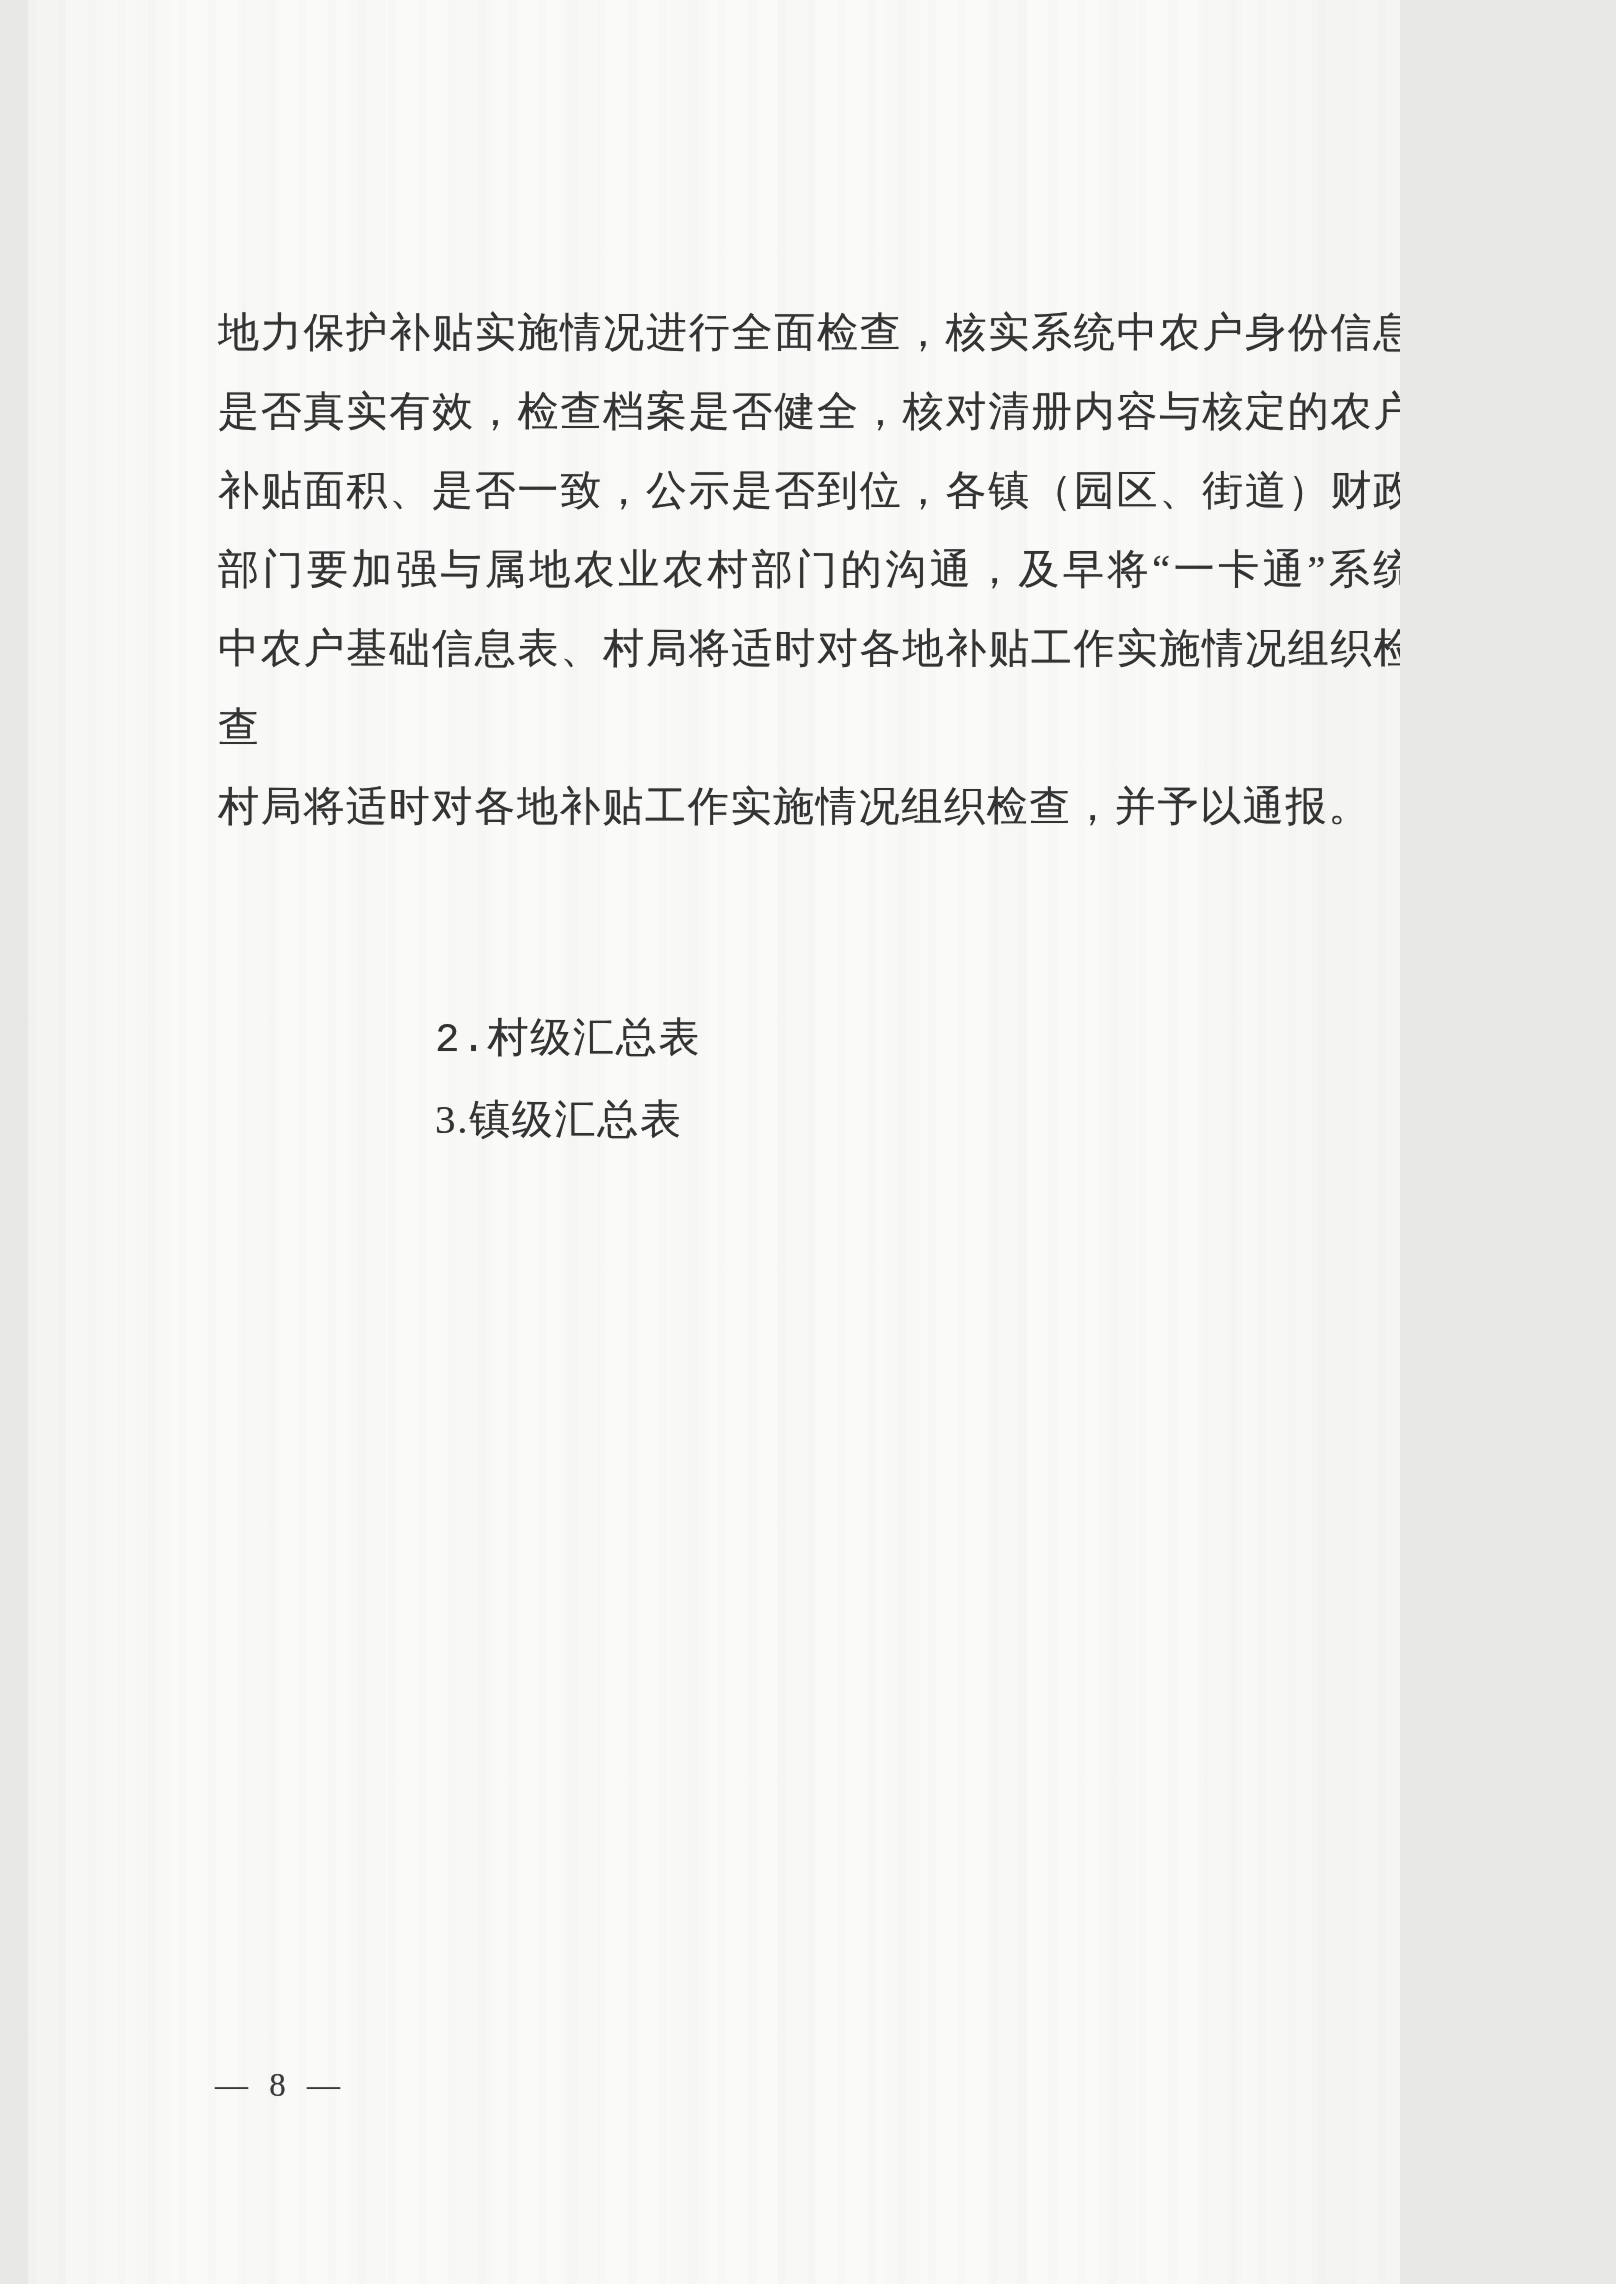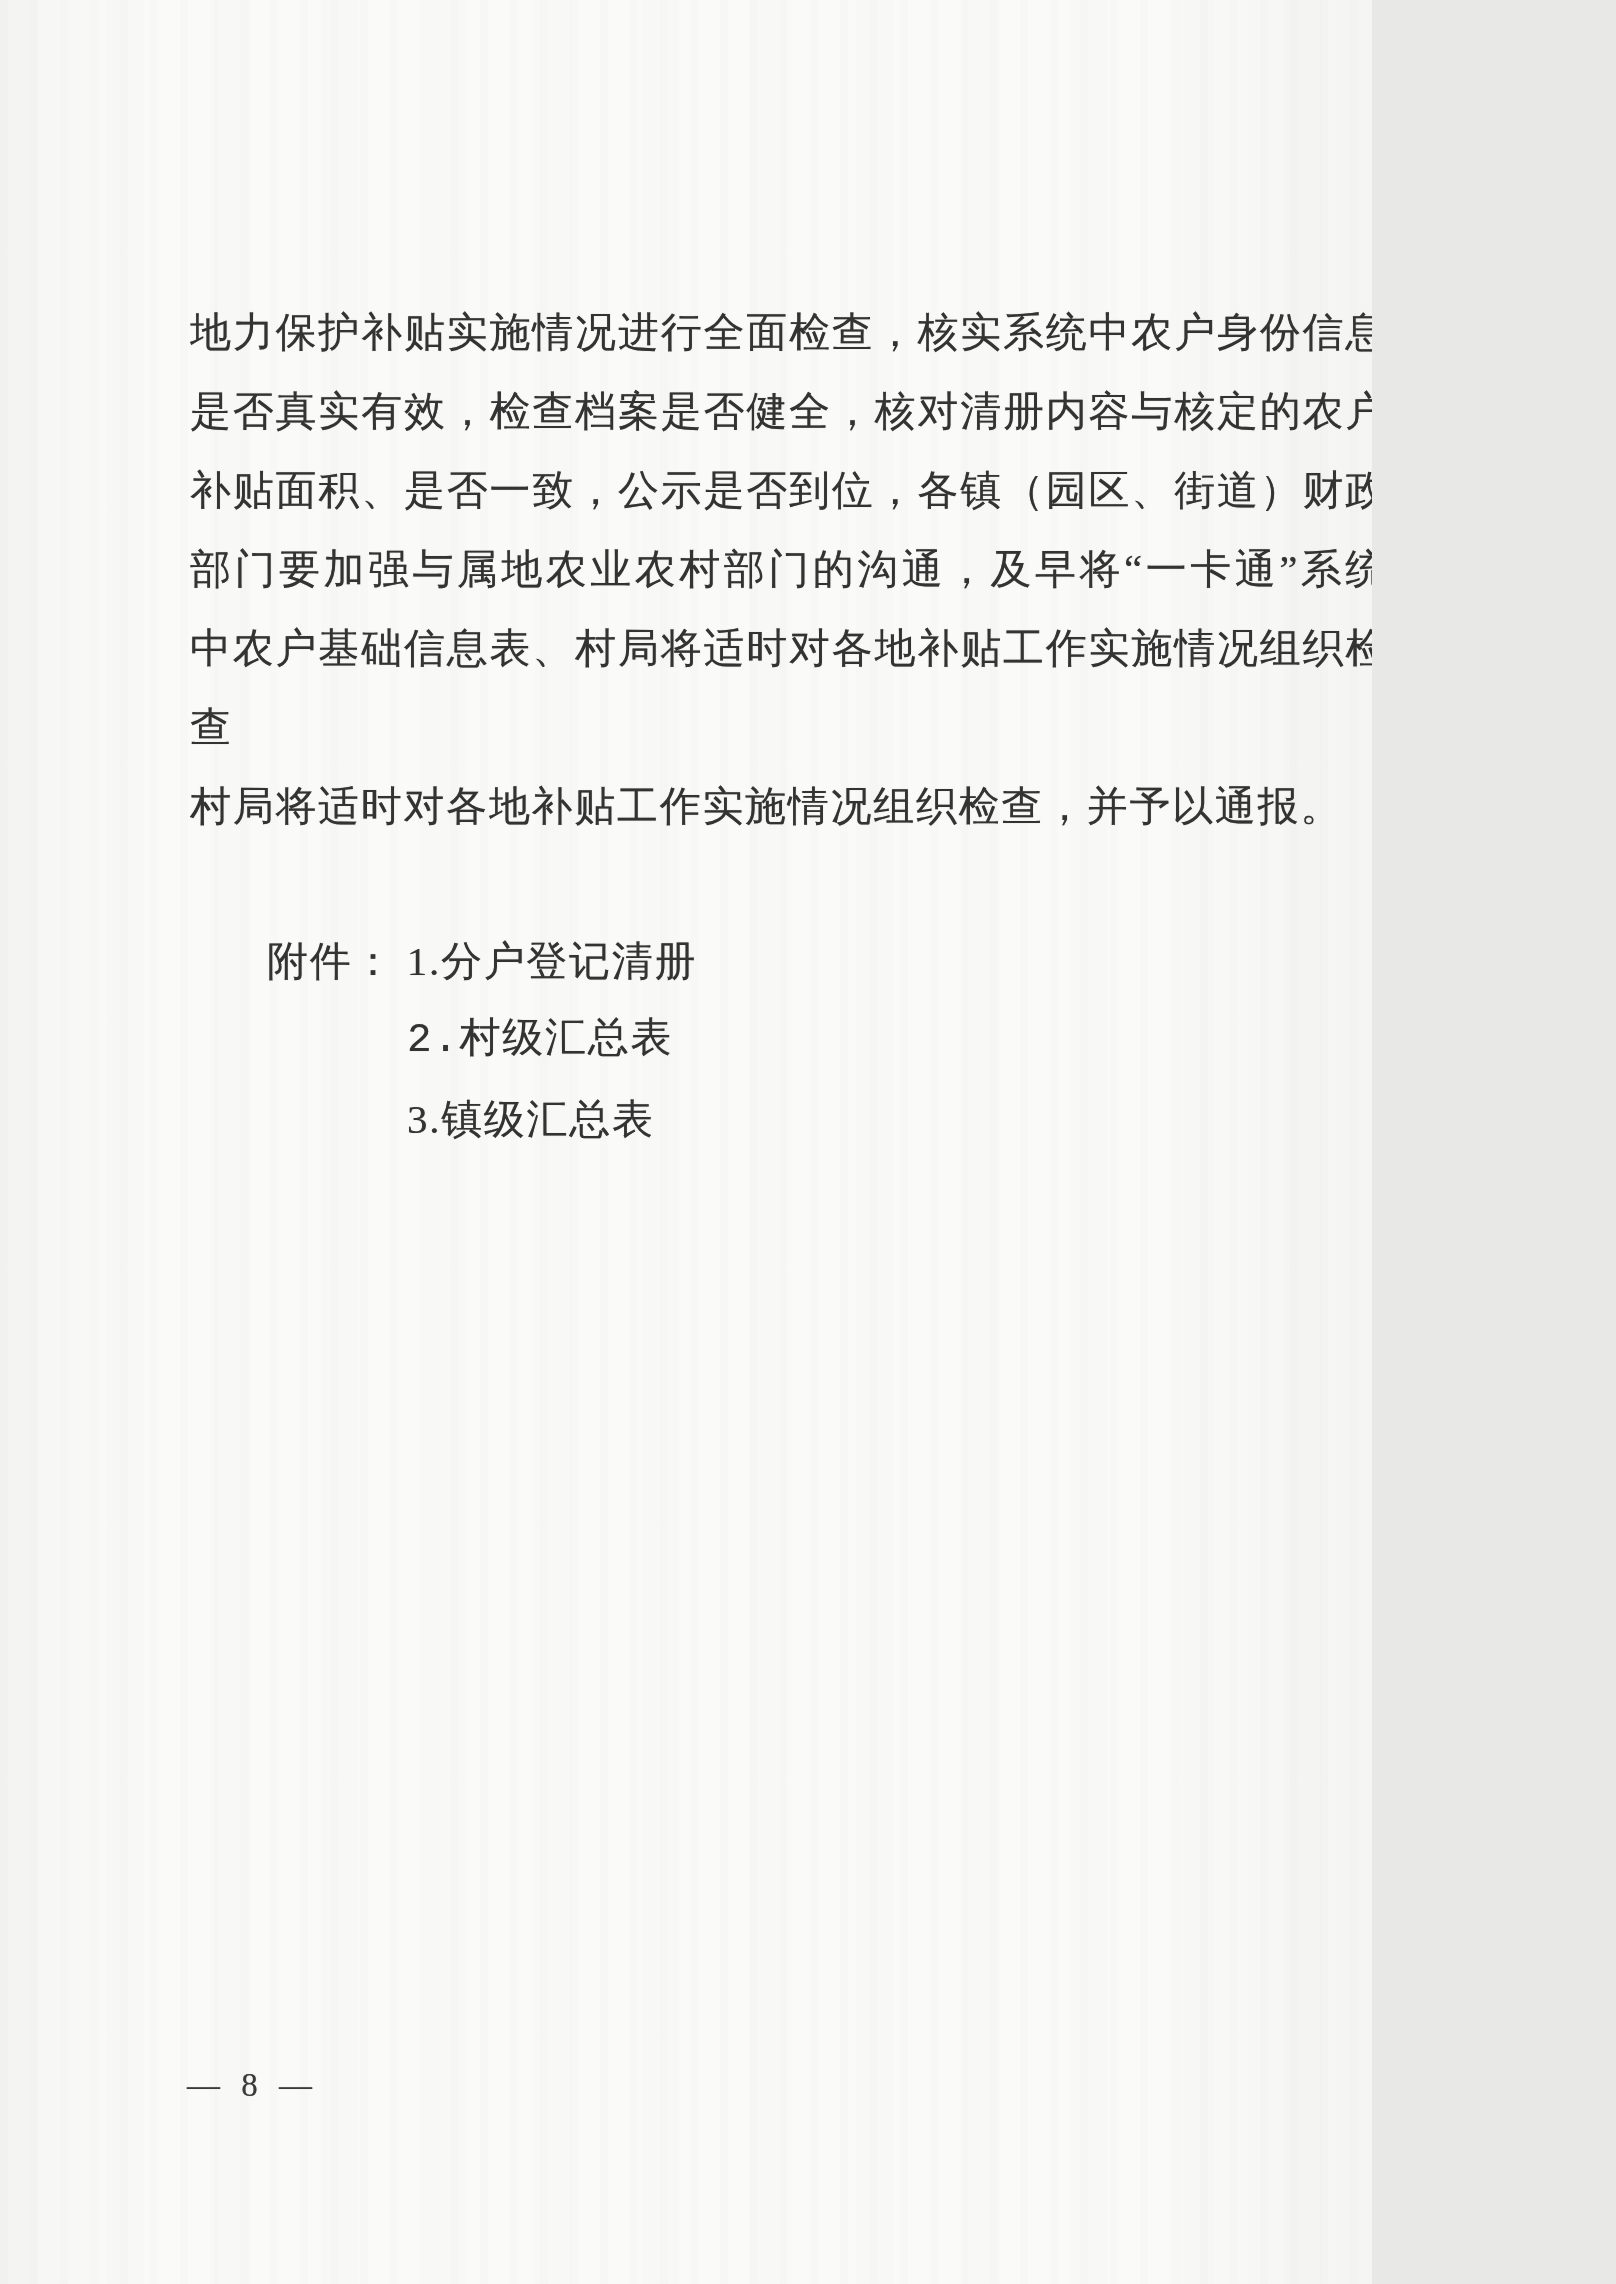--- a/index.html
+++ b/index.html
@@ -22,20 +22,21 @@
     background-image:
       linear-gradient(90deg, rgba(140,140,135,0.045), rgba(140,140,135,0) 10%),
       linear-gradient(270deg, rgba(140,140,135,0.05), rgba(140,140,135,0) 16%),
       repeating-linear-gradient(90deg,
         rgba(160,160,155,0.028) 0px, rgba(160,160,155,0.028) 8.5px,
         rgba(160,160,155,0) 8.5px, rgba(160,160,155,0) 30px),
       repeating-linear-gradient(90deg,
         rgba(150,150,148,0.02) 0px, rgba(150,150,148,0.02) 37px,
         rgba(150,150,148,0) 37px, rgba(150,150,148,0) 107px);
     color: var(--ink);
+    margin-left: 28px;
   }
   
   .para {
     position: absolute;
     left: 190px;
     top: 293px;
     width: 1198px;
     font-size: 41px;
     line-height: 79px;
     letter-spacing: 1.7px;
@@ -83,22 +84,19 @@
 
   <div class="para">
     <div class="pline jline">地力保护补贴实施情况进行全面检查，核实系统中农户身份信息</div>
     <div class="pline jline">是否真实有效，检查档案是否健全，核对清册内容与核定的农户</div>
     <div class="pline jline">补贴面积、是否一致，公示是否到位，各镇（园区、街道）财政</div>
     <div class="pline jline">部门要加强与属地农业农村部门的沟通，及早将“一卡通”系统</div>
     <div class="pline jline">中农户基础信息表、村局将适时对各地补贴工作实施情况组织检查</div>
     <div class="pline">村局将适时对各地补贴工作实施情况组织检查，并予以通报。</div>
   </div>
 
-  <div class="att-line att-line-1">
-    <span>附件：</span><span class="att-item-first">1.分户登记清册</span>
-  </div>
   <div class="att-line att-line-2">2.村级汇总表</div>
   <div class="att-line att-line-3">3.镇级汇总表</div>
 
   <div class="footer">— 8 —</div>
 
 </div>
 
 
 </body></html>

